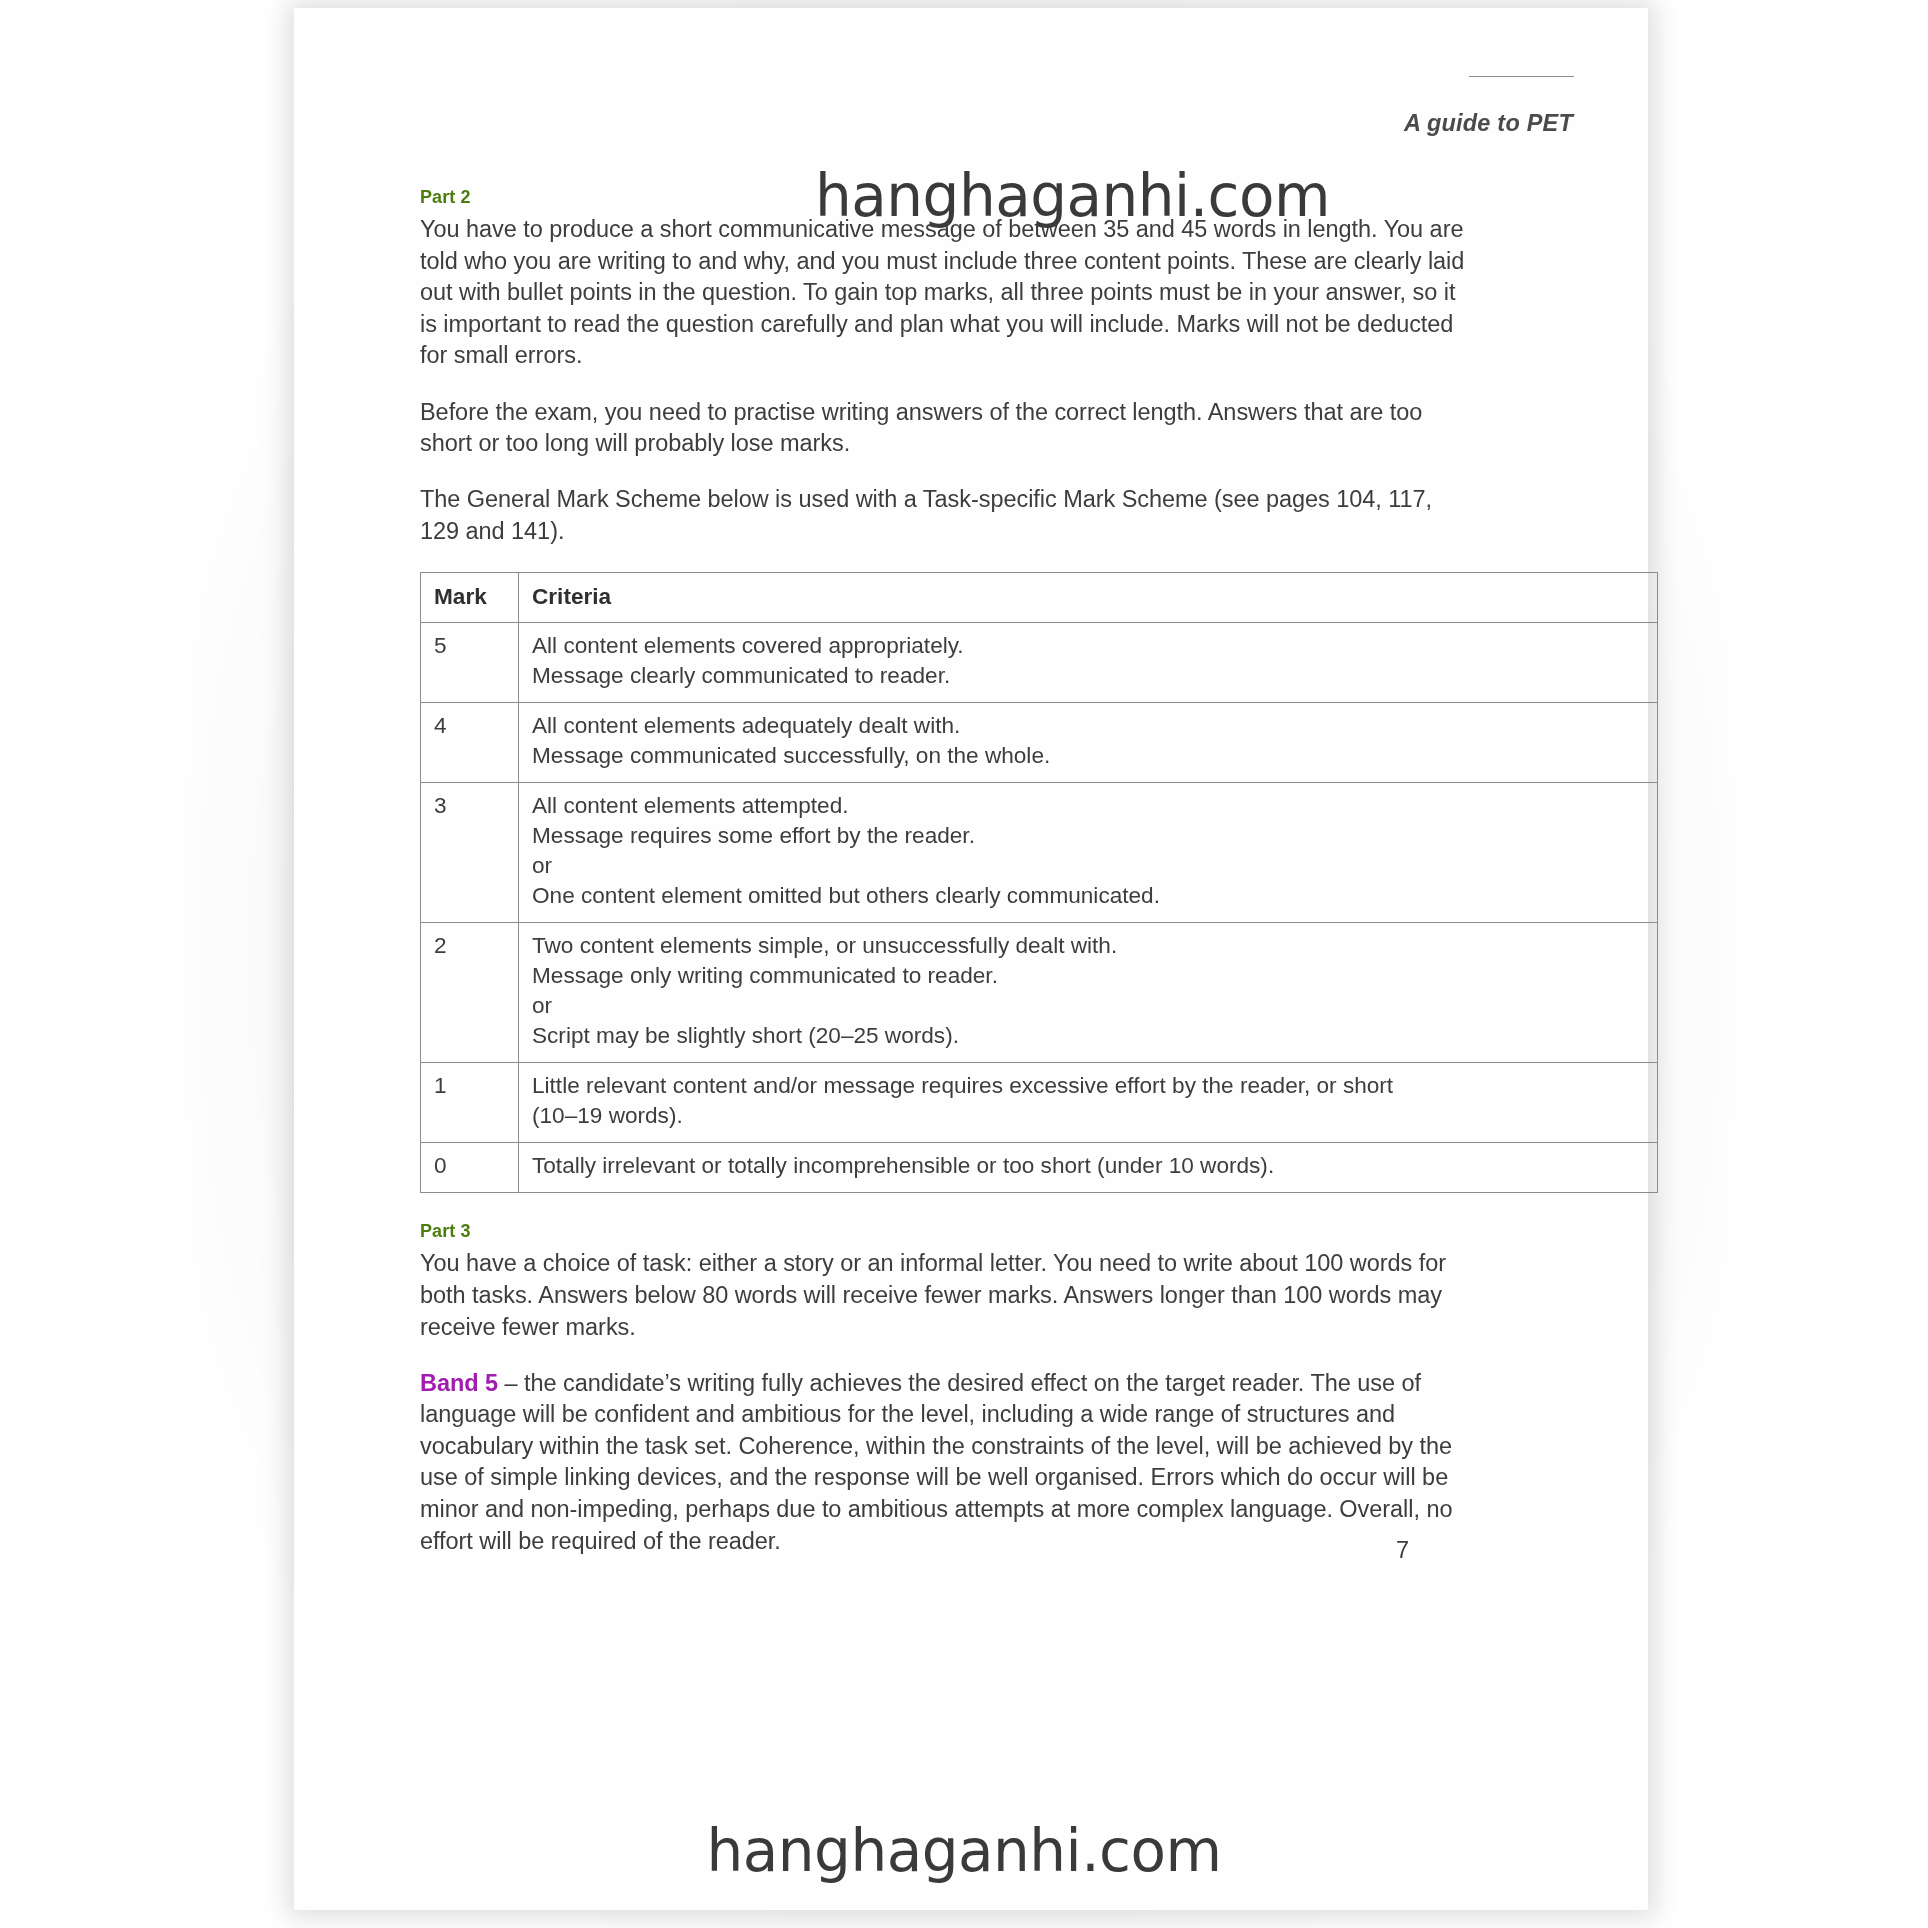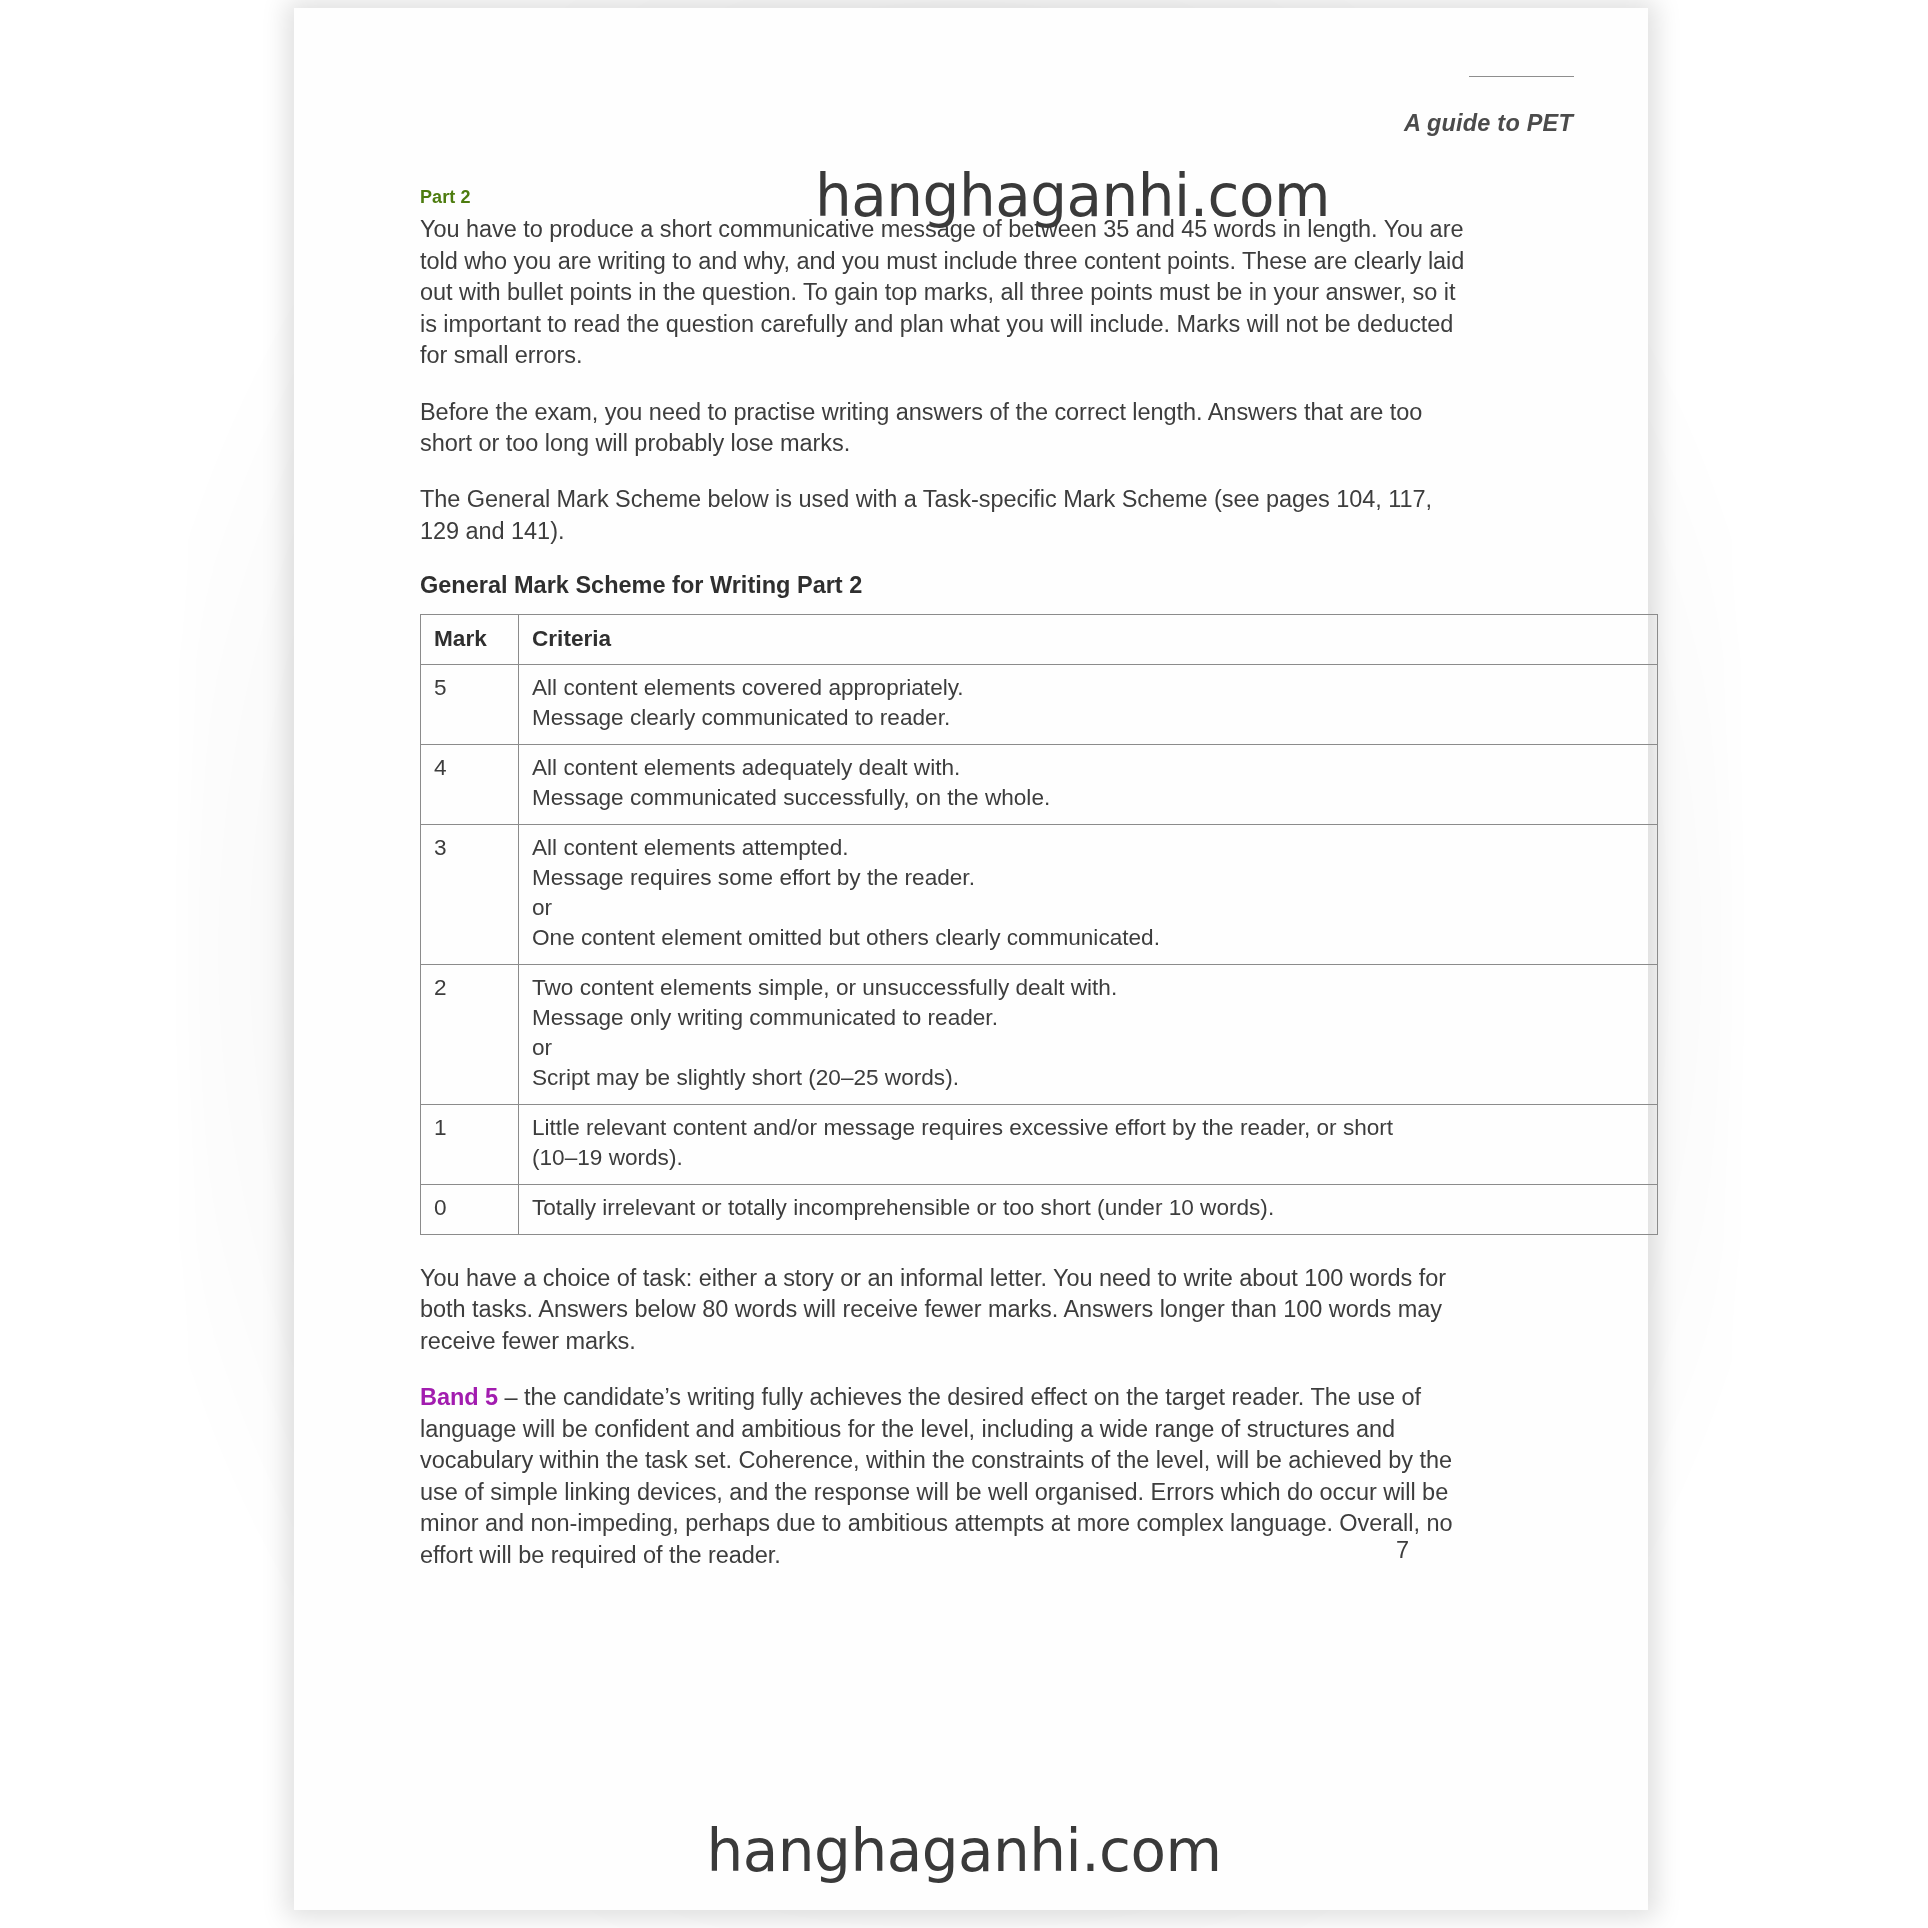--- a/index.html
+++ b/index.html
@@ -179,21 +179,20 @@
       <div class="content">
 
         <div class="h-bold">Part 2</div>
 
         <p class="body">You have to produce a short communicative message of between 35 and 45 words in length. You are told who you are writing to and why, and you must include three content points. These are clearly laid out with bullet points in the question. To gain top marks, all three points must be in your answer, so it is important to read the question carefully and plan what you will include. Marks will not be deducted for small errors.</p>
 
         <p class="body">Before the exam, you need to practise writing answers of the correct length. Answers that are too short or too long will probably lose marks.</p>
 
         <p class="body">The General Mark Scheme below is used with a Task-specific Mark Scheme (see pages 104, 117, 129 and 141).</p>
 
-        <div class="section-title">General Mark Scheme for Writing Part 2</div>
 
         <table class="mark-table">
           <colgroup>
             <col class="col-mark">
             <col>
           </colgroup>
           <thead>
             <tr>
               <th>Mark</th>
               <th>Criteria</th>
@@ -242,20 +241,21 @@
               </tr>
               <tr>
                 <td>0</td>
                 <td>
                   <div>Totally irrelevant or totally incomprehensible or too short (under 10 words).</div>
                 </td>
               </tr>
             </tbody>
         </table>
 
+        <div class="h-bold">Part 3</div>
 
         <p class="body">You have a choice of task: either a story or an informal letter. You need to write about 100 words for both tasks. Answers below 80 words will receive fewer marks. Answers longer than 100 words may receive fewer marks.</p>
 
 
 
         <p class="body"><b class="inline">Band 5</b><span> – the candidate’s writing fully achieves the desired effect on the target reader. The use of language will be confident and ambitious for the level, including a wide range of structures and vocabulary within the task set. Coherence, within the constraints of the level, will be achieved by the use of simple linking devices, and the response will be well organised. Errors which do occur will be minor and non-impeding, perhaps due to ambitious attempts at more complex language. Overall, no effort will be required of the reader.</span></p>
 
       </div>
 
       <div class="page-number">7</div>

